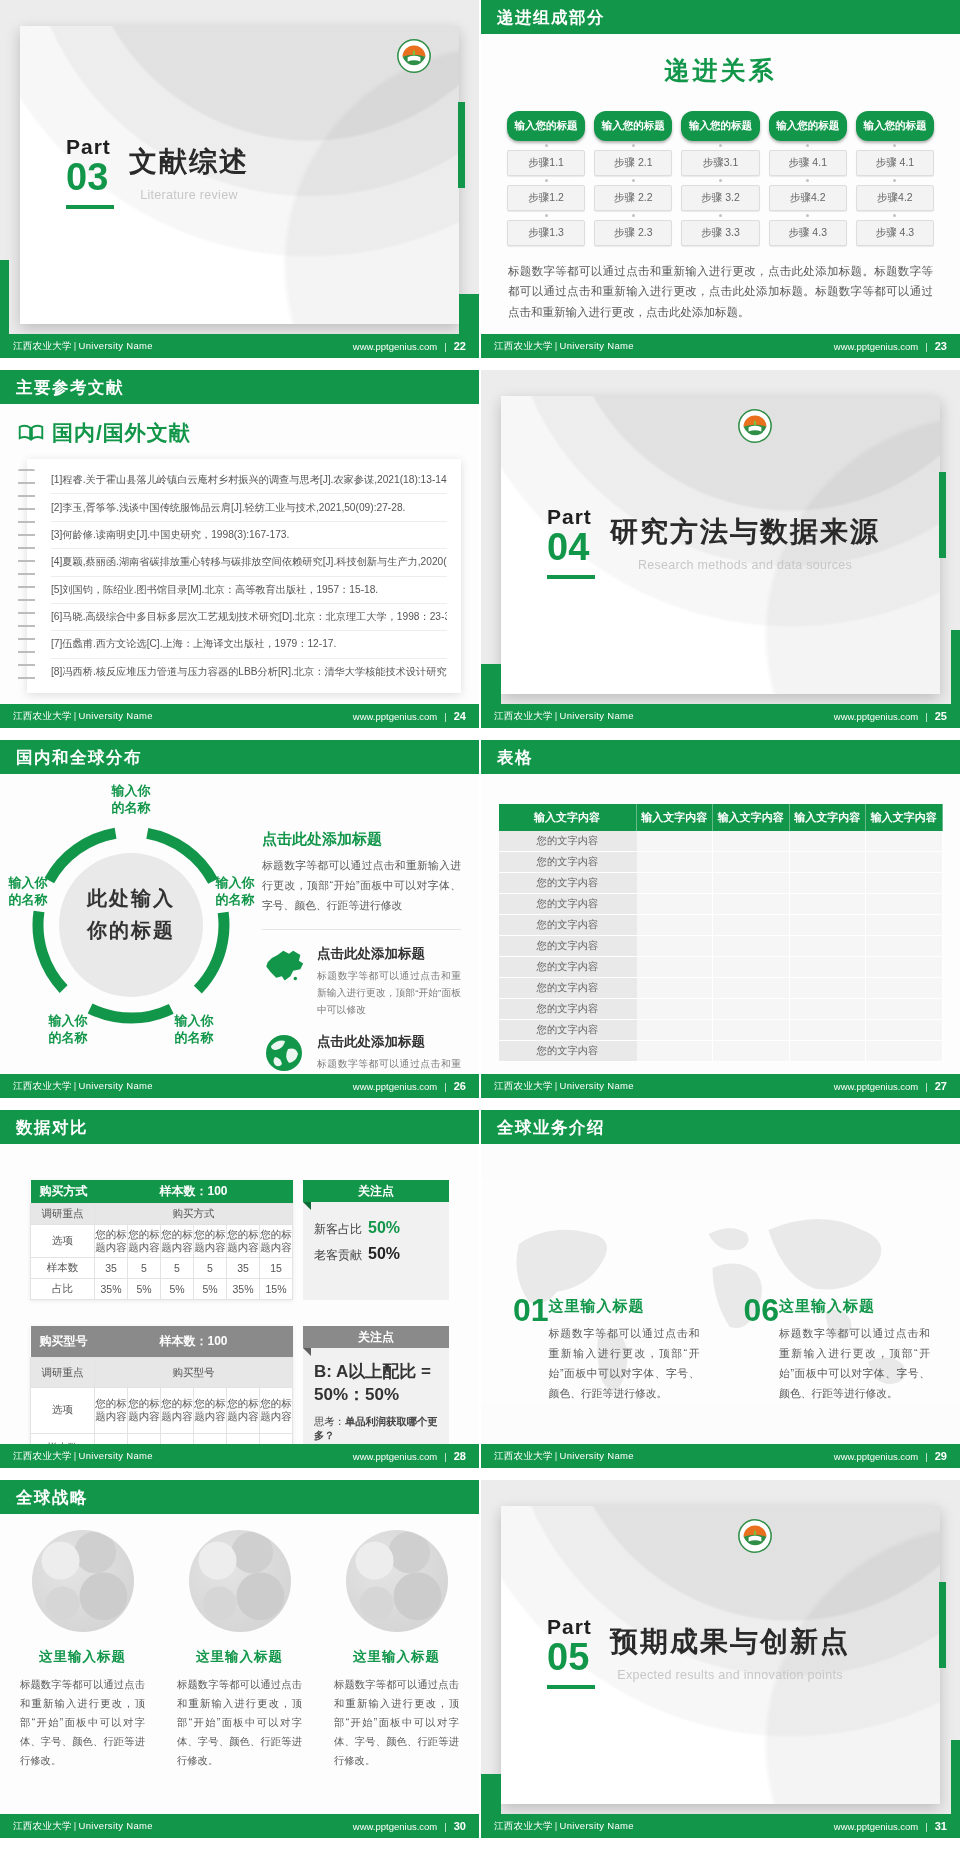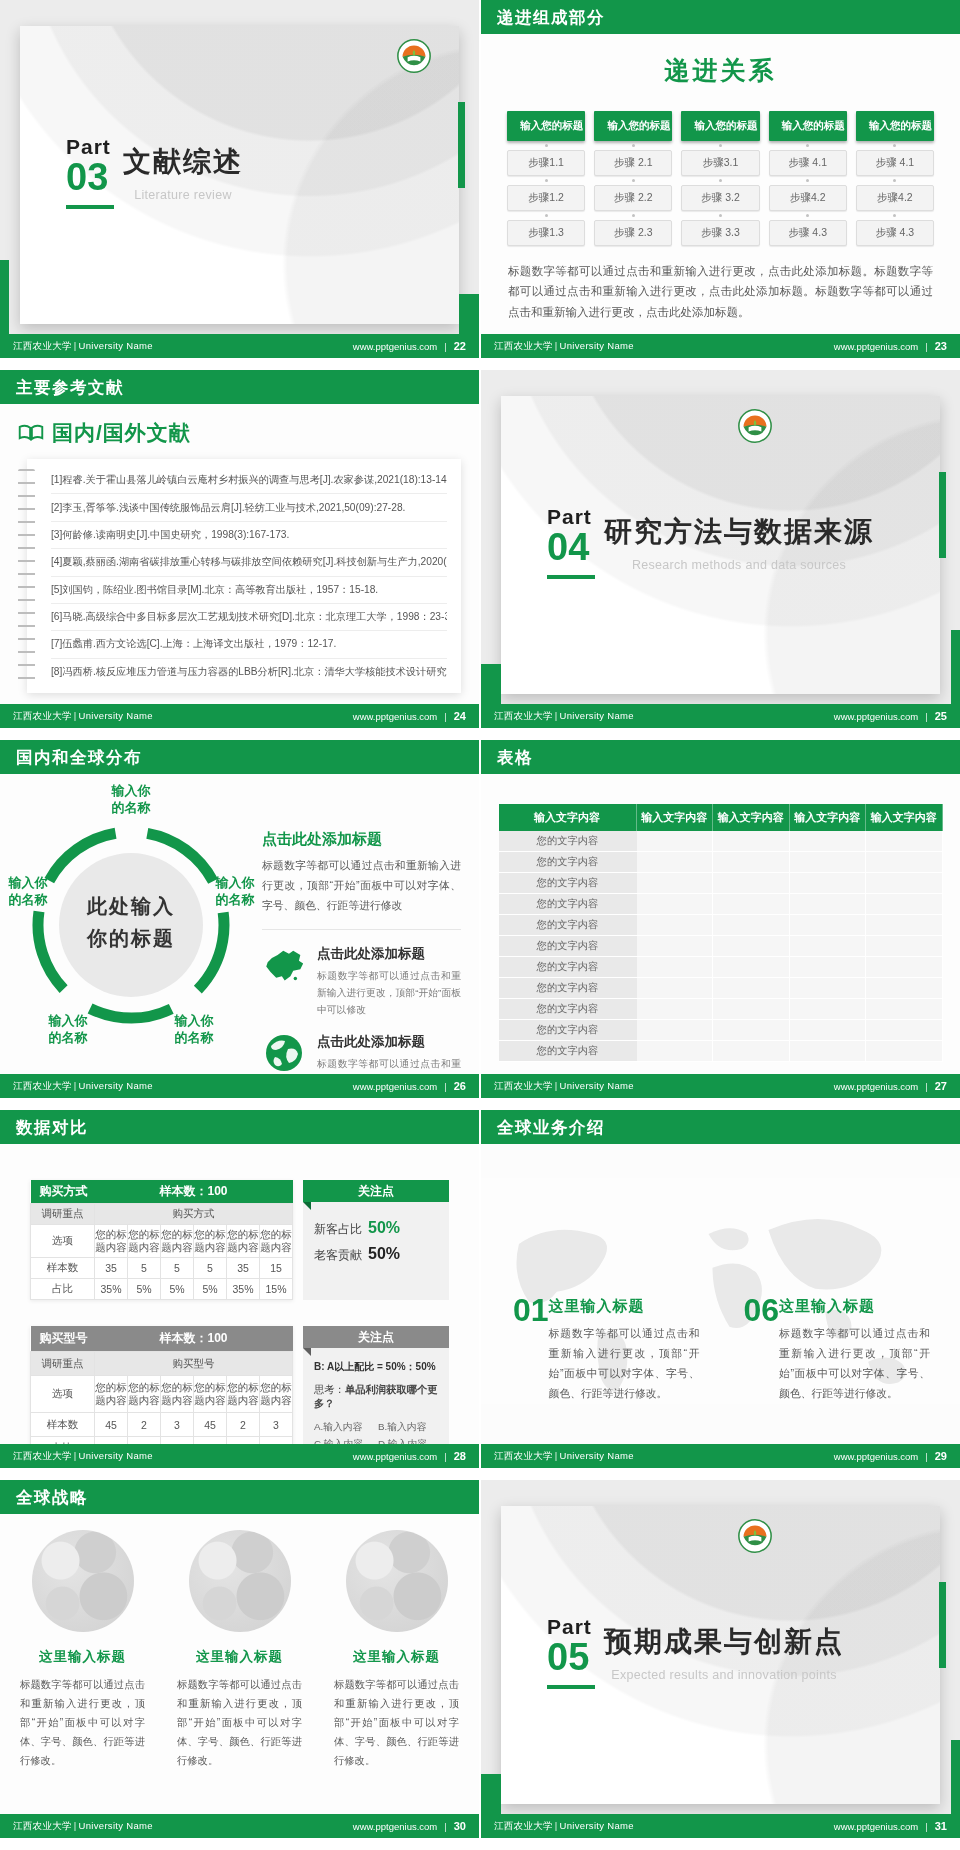--- a/index.html
+++ b/index.html
@@ -33,58 +33,58 @@
       #fff;
     box-shadow:0 5px 14px rgba(0,0,0,.20);overflow:hidden;}
   .part-logo{position:absolute;top:13px;width:34px;height:34px;}
   .part-left .part-logo{right:28px;}
   .part-right .part-logo{right:168px;}
   .part-row{position:absolute;left:46px;right:14px;top:50%;transform:translateY(-54%);
     display:flex;align-items:center;}
   .p-label{font-size:21px;font-weight:800;color:#1f1f1f;letter-spacing:1px;}
   .p-num{font-size:38px;font-weight:800;color:var(--green);line-height:.95;}
   .p-rule{width:48px;height:4px;background:var(--green);margin-top:10px;}
-  .p-titles{margin-left:9px;}
+  .p-titles{margin-left:15px;}
   .p-title{font-size:28px;font-weight:800;color:#2a2a2a;letter-spacing:2px;white-space:nowrap;}
   .p-sub{font-size:12.5px;color:#c7c7c7;margin-top:7px;letter-spacing:.3px;text-align:center;}
   .bookmark{position:absolute;right:14px;top:102px;width:7px;height:86px;background:var(--green);z-index:5;}
   .part-left .bookmark{right:14px;}
   .edge-bar{position:absolute;bottom:24px;width:9px;height:74px;background:var(--green);}
   .part-left .edge-bar{left:0;}
   .part-right .edge-bar{right:0;}
   .corner-block{position:absolute;bottom:24px;width:20px;height:40px;background:var(--green);}
   .part-left .corner-block{right:0;}
   .part-right .corner-block{left:0;}
   
   .prog-title{text-align:center;color:var(--green);font-size:25px;font-weight:800;margin-top:20px;letter-spacing:3px;}
   .prog-cols{display:flex;gap:9px;padding:0 26px;margin-top:24px;}
   .prog-col{flex:1;display:flex;flex-direction:column;}
-  .prog-btn{background:var(--green);color:#fff;font-size:10.5px;font-weight:bold;text-align:right;
-    padding:8px 2px;border-radius:1px;box-shadow:0 2px 3px rgba(0,0,0,.3);white-space:nowrap;}
+  .prog-btn{background:var(--green);color:#fff;font-size:10.5px;font-weight:bold;text-align:center;
+    padding:8px 2px;border-radius:12px;box-shadow:0 2px 3px rgba(0,0,0,.3);white-space:nowrap;}
   .dot{width:3px;height:3px;border-radius:50%;background:#c2c2c2;margin:3px auto;}
   .prog-step{background:#f3f3f3;border:1px solid #ddd;border-radius:2px;color:#666;font-size:10.5px;
     text-align:center;padding:5px 2px;box-shadow:0 1px 1px rgba(0,0,0,.08);white-space:nowrap;}
   .prog-para{margin:15px 27px 0;font-size:11.5px;color:var(--txt);line-height:1.78;text-align:justify;}
   
   .ref-section{display:flex;align-items:center;gap:8px;margin:15px 0 0 18px;}
   .ref-section-title{color:var(--green);font-size:21px;font-weight:bold;letter-spacing:1px;}
   .ref-card{position:relative;margin:12px 18px 0 27px;background:#fff;box-shadow:0 2px 9px rgba(0,0,0,.13);
     padding:8px 14px 8px 24px;}
   .ref-card::before{content:"";position:absolute;left:-9px;top:10px;bottom:10px;width:17px;border-radius:2px;
     background:repeating-linear-gradient(to bottom,#bdbdbd 0 2px,rgba(0,0,0,0) 2px 13px);}
   .ref-item{font-size:10.2px;color:#555;padding:6.2px 0;border-bottom:1px solid #ededed;
     white-space:nowrap;overflow:hidden;}
   .ref-item:last-child{border-bottom:none;}
   
   .dist-body{display:flex;padding:4px 12px 0 4px;}
   .diagram{position:relative;flex:0 0 256px;width:256px;height:292px;}
   .diagram svg{position:absolute;left:14px;top:34px;}
   .ring-label{position:absolute;width:64px;text-align:center;color:var(--green);font-weight:bold;
     font-size:13px;line-height:1.3;transform:translate(-50%,-50%);}
-  .center-title{position:absolute;left:127px;top:144px;transform:translate(-50%,-50%);text-align:center;
+  .center-title{position:absolute;left:127px;top:136px;transform:translate(-50%,-50%);text-align:center;
     font-size:20px;font-weight:bold;color:#333;letter-spacing:2px;line-height:1.6;white-space:nowrap;}
   .dist-right{flex:1;padding:0 6px 0 2px;}
   .dist-title{color:var(--green);font-size:15px;font-weight:bold;margin-top:52px;}
   .dist-para{font-size:10.8px;color:var(--txt);line-height:1.85;text-align:justify;margin-top:7px;
     border-bottom:1px solid #e6e6e6;padding-bottom:13px;}
   .dist-item{display:flex;gap:11px;margin-top:15px;align-items:flex-start;}
   .dist-icon{flex:0 0 44px;}
   .di-title{font-size:13.5px;font-weight:bold;color:#333;}
   .di-text{font-size:9.8px;color:#7c7c7c;line-height:1.75;margin-top:4px;text-align:justify;}
   
@@ -110,21 +110,21 @@
   .a-green .aside-head{background:var(--green);}
   .a-gray .aside-head{background:var(--gray-head);}
   .aside-head::before{content:"";position:absolute;left:0;top:22px;border:4px solid rgba(0,0,0,0);}
   .a-green .aside-head::before{border-top-color:var(--green-dark);border-right-color:var(--green-dark);}
   .a-gray .aside-head::before{border-top-color:var(--gray-dark);border-right-color:var(--gray-dark);}
   .aside-body{background:#f1f1f1;flex:1;padding:10px 11px;}
   .kv{font-size:12px;color:#444;margin:7px 0;}
   .kv .v{font-size:16px;font-weight:bold;margin-left:6px;}
   .v-green{color:var(--green);}
   .v-dark{color:#222;}
-  .a2-line1{font-size:10px;font-weight:bold;color:#333;margin-top:2px;}
+  .a2-line1{font-size:17px;font-weight:bold;color:#333;margin-top:2px;}
   .a2-line2{font-size:10.3px;color:#444;margin-top:9px;}
   .a2-line2 b{font-weight:bold;}
   .a2-opts{display:grid;grid-template-columns:1fr 1fr;gap:4px 4px;margin-top:10px;font-size:9.8px;color:#666;}
   
   .gb-body{position:relative;}
   .worldmap{position:absolute;left:0;top:24px;width:100%;opacity:.95;}
   .gb-items{position:relative;display:flex;gap:44px;padding:116px 30px 0 32px;}
   .gb-item{flex:1;display:flex;}
   .gb-num{font-size:32px;font-weight:800;color:var(--green);line-height:1;}
   .gb-title{font-size:15px;font-weight:bold;color:var(--green);margin-top:3px;letter-spacing:1px;}

